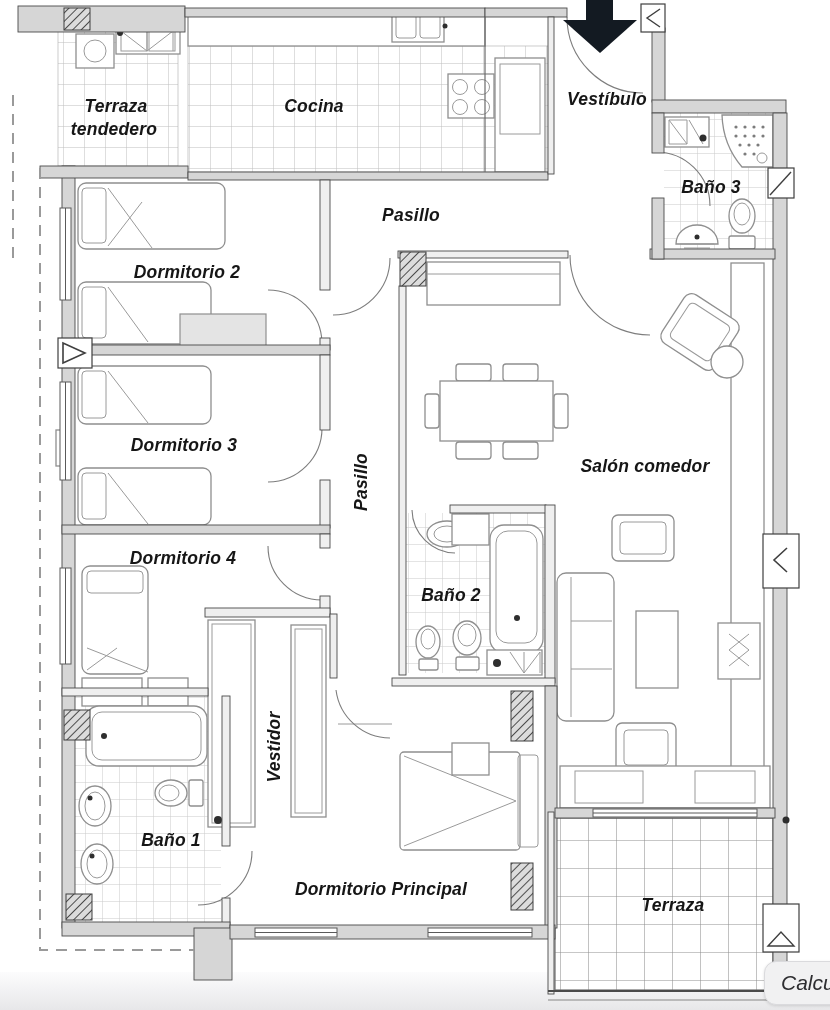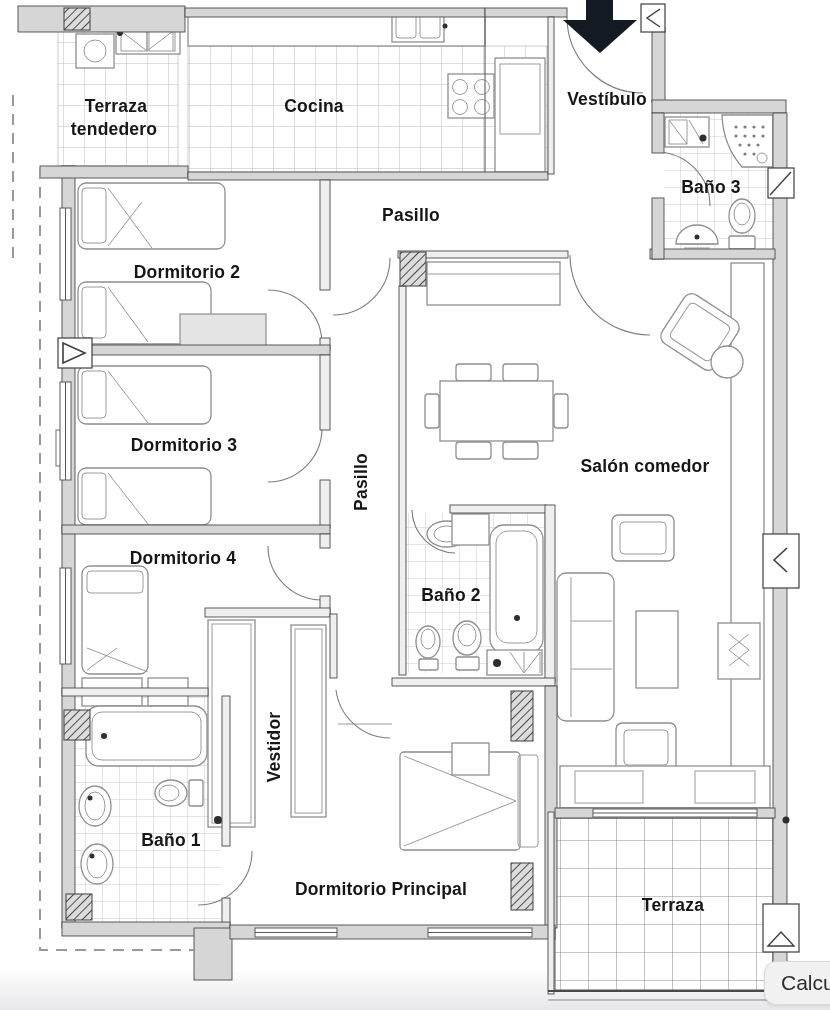--- a/index.html
+++ b/index.html
@@ -1,17 +1,17 @@
 <!DOCTYPE html>
 <html><head>
 <meta charset="utf-8">
 <style>
   html,body{margin:0;padding:0;width:830px;height:1010px;overflow:hidden;background:#ffffff;
     font-family:"Liberation Sans",sans-serif;}
-  #stage{position:relative;width:830px;height:1010px;overflow:hidden;}
+  #stage{position:relative;width:830px;height:1010px;overflow:hidden;font-style:italic;}
   #fade-band{position:absolute;left:0;top:972px;width:830px;height:38px;
     background:linear-gradient(180deg,#fcfcfd 0%,#e7e7e9 100%);}
   #plan-svg{position:absolute;left:0;top:0;}
   .room-label{font-family:"Liberation Sans",sans-serif;font-weight:700;font-size:17.5px;
     fill:#161616;text-anchor:middle;letter-spacing:.2px;}
   .wall{fill:#d6d6d6;stroke:#4a4a4a;stroke-width:.9;}
   .thinwall{fill:#efefef;stroke:#4a4a4a;stroke-width:.9;}
   .win{fill:#ffffff;stroke:#5a5a5a;stroke-width:1;}
   .furn{fill:#ffffff;stroke:#8f8f8f;stroke-width:1.3;}
   .furn2{fill:none;stroke:#9a9a9a;stroke-width:1;}

